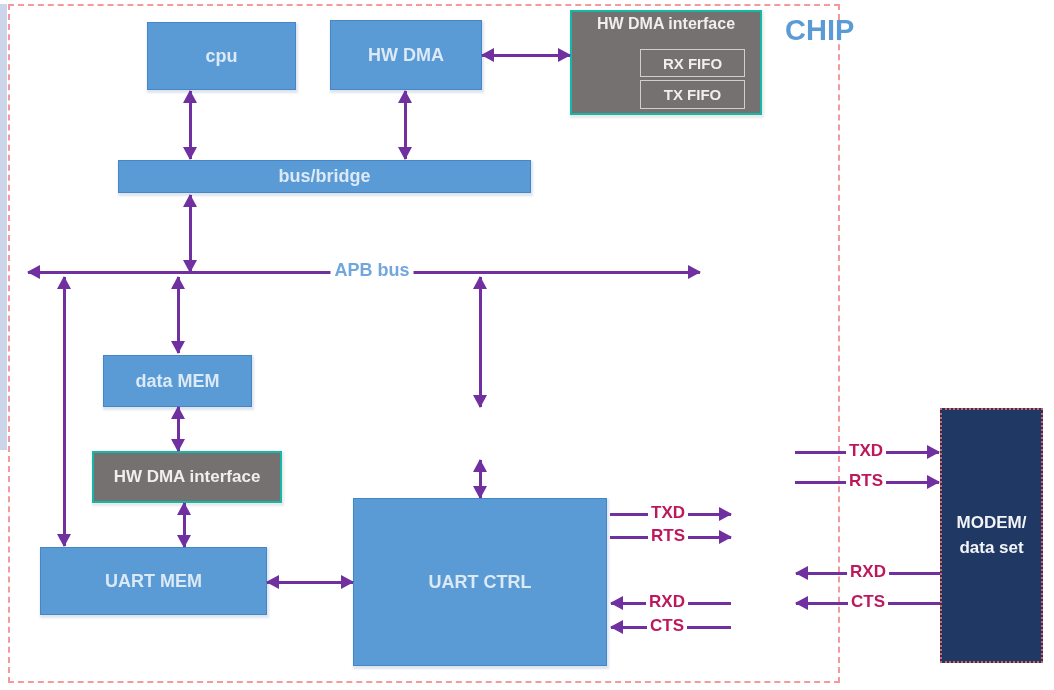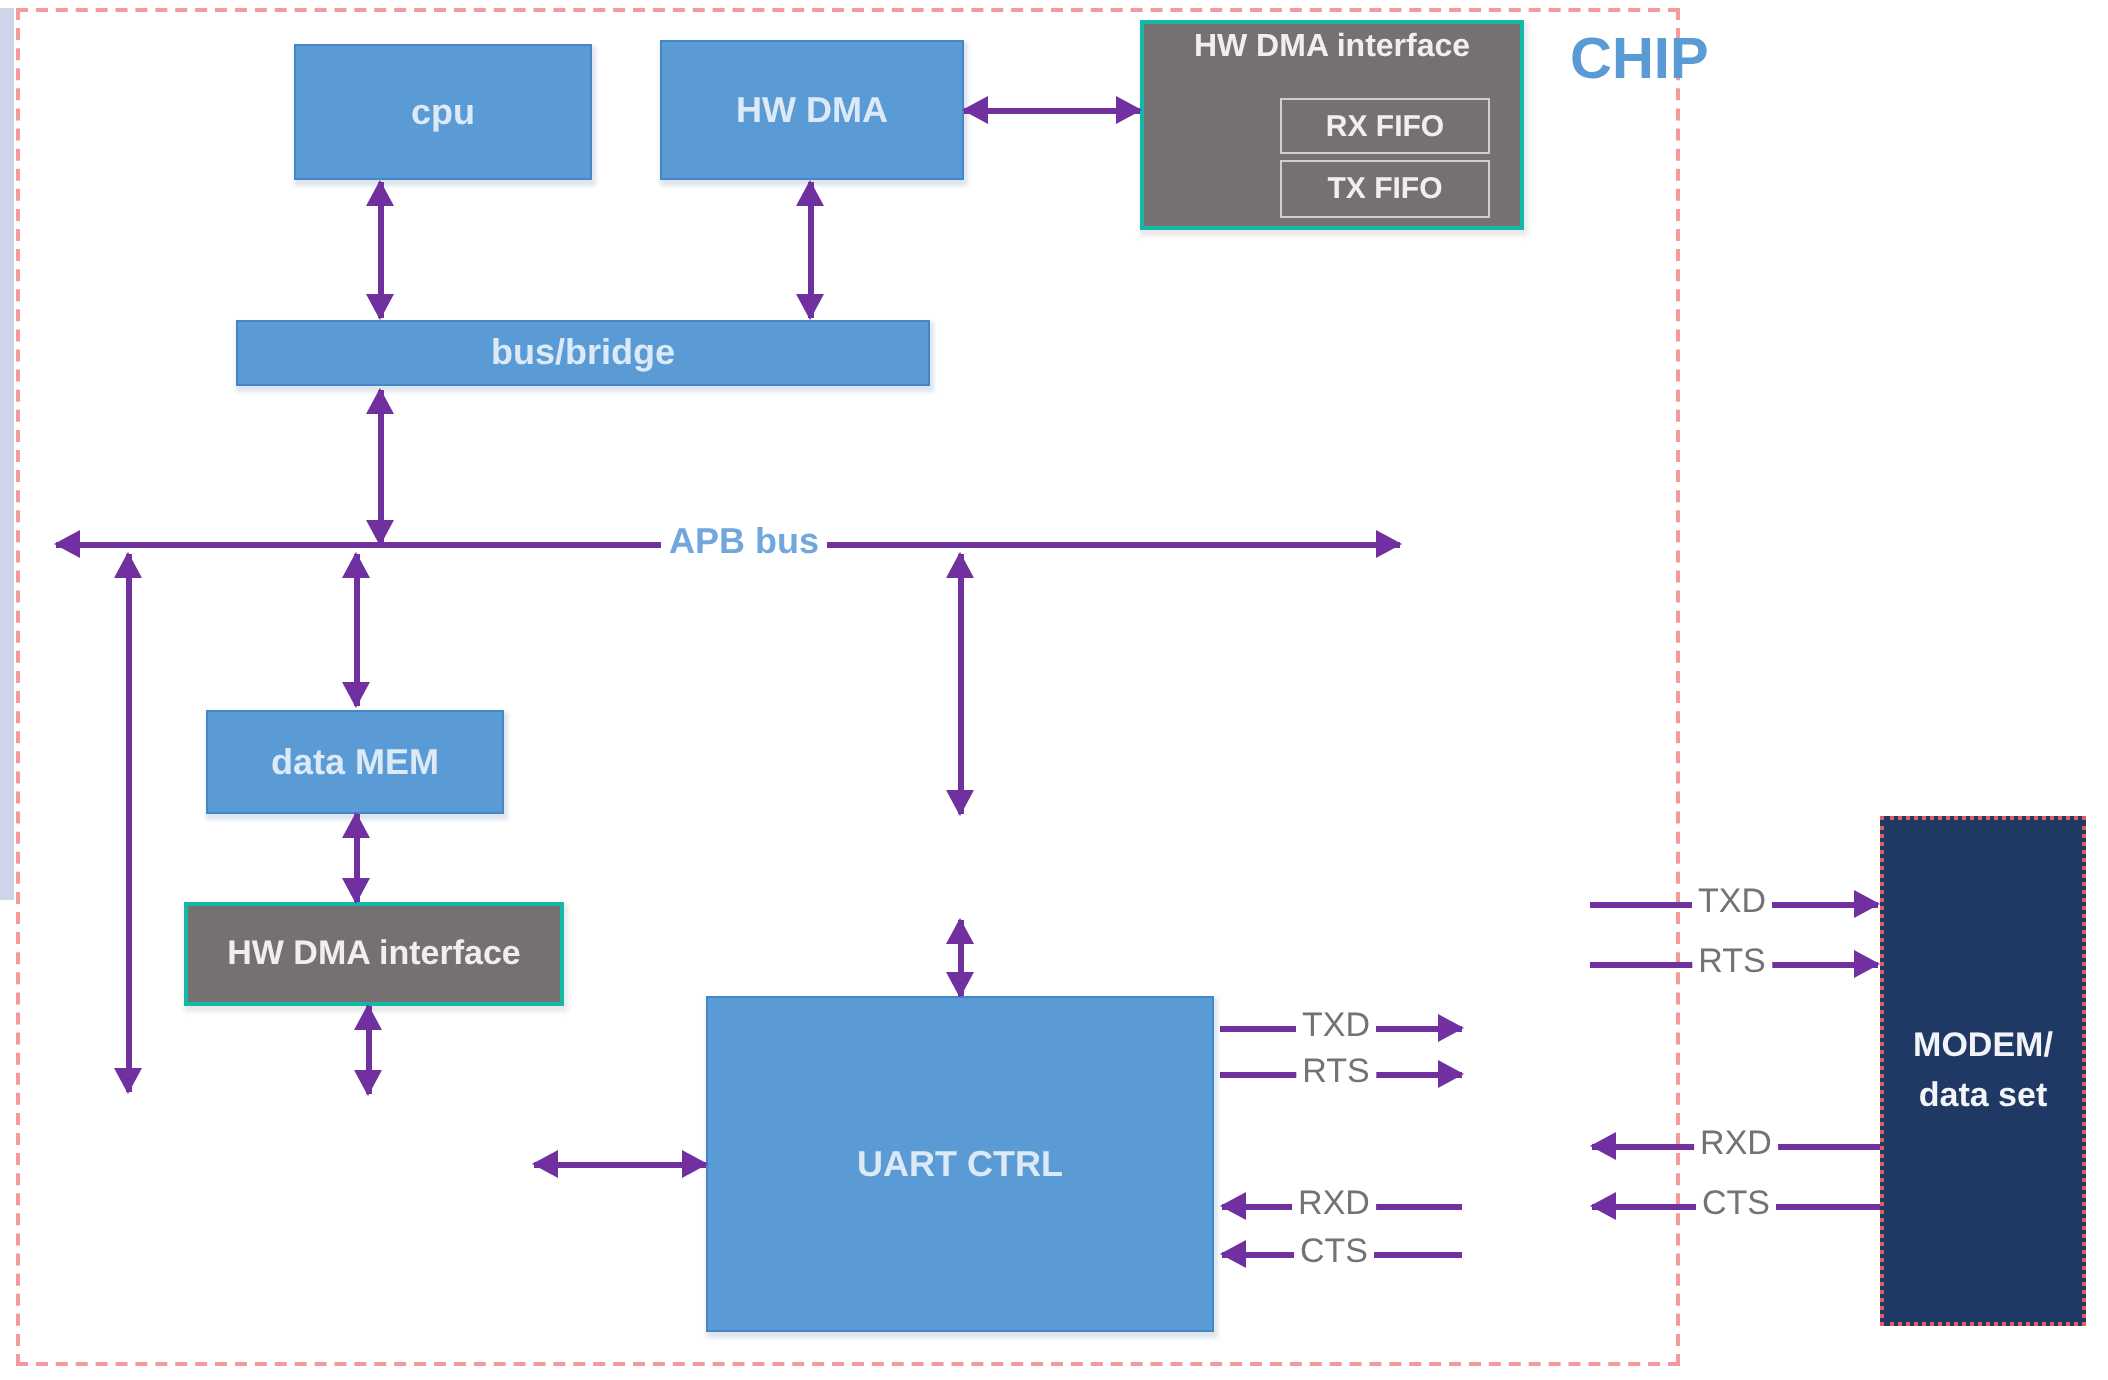--- a/index.html
+++ b/index.html
@@ -54,22 +54,22 @@
     content:"";position:absolute;top:-1px;left:50%;transform:translateX(-50%);
     width:0;height:0;border-left:7px solid transparent;border-right:7px solid transparent;
     border-bottom:13px solid #7030a0;
   }
   .va.hd::after{
     content:"";position:absolute;bottom:-1px;left:50%;transform:translateX(-50%);
     width:0;height:0;border-left:7px solid transparent;border-right:7px solid transparent;
     border-top:13px solid #7030a0;
   }
   .sig{
-    position:absolute;transform:translate(-50%,-55%);background:#fff;color:#737373;
-    font-size:17px;font-weight:400;padding:0 3px;line-height:1.05;white-space:nowrap;
+    position:absolute;transform:translate(-50%,-55%);background:#fff;color:#be185d;
+    font-size:17px;font-weight:700;padding:0 3px;line-height:1.05;white-space:nowrap;
   }
   .apb-label{
     position:absolute;transform:translate(-50%,-55%);background:#fff;color:#71a7dc;
     font-size:18px;font-weight:600;padding:0 4px;white-space:nowrap;
   }
 </style>
 </head>
 <body>
 
 <div id="canvas">
@@ -79,28 +79,31 @@
   <div class="chip-label">CHIP</div>
 
   <div class="box blue" style="left:118px;top:22px;width:149px;height:68px;margin-left:29px;">
     <span>cpu</span>
   </div>
 
   <div class="box blue" style="left:330px;top:20px;width:152px;height:70px;">
     <span>HW DMA</span>
   </div>
 
-  <div class="box blue" style="left:118px;top:160px;width:347px;height:33px;">
+  <div class="box blue" style="left:118px;top:160px;width:413px;height:33px;">
     <span>bus/bridge</span>
   </div>
 
   <div class="box blue" style="left:103px;top:355px;width:149px;height:52px;">
     <span>data MEM</span>
   </div>
 
+  <div class="box blue" style="left:40px;top:547px;width:227px;height:68px;">
+    <span>UART MEM</span>
+  </div>
 
 
   <div class="box blue" style="left:353px;top:498px;width:254px;height:168px;">
     <span>UART CTRL</span>
   </div>
 
 
   <div class="box gray gray-top" style="left:570px;top:10px;width:192px;height:105px;">
     <span>HW DMA interface</span>
     <div class="fifo" style="left:68px;top:37px;width:105px;height:28px;">

